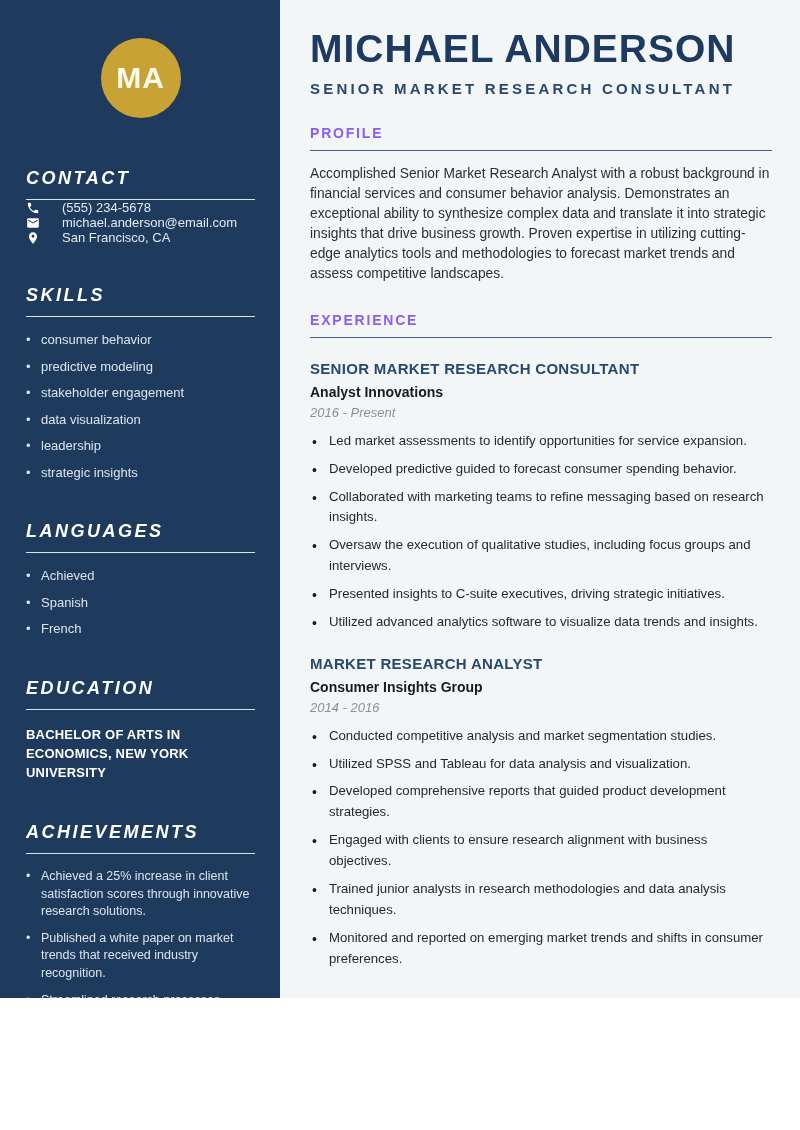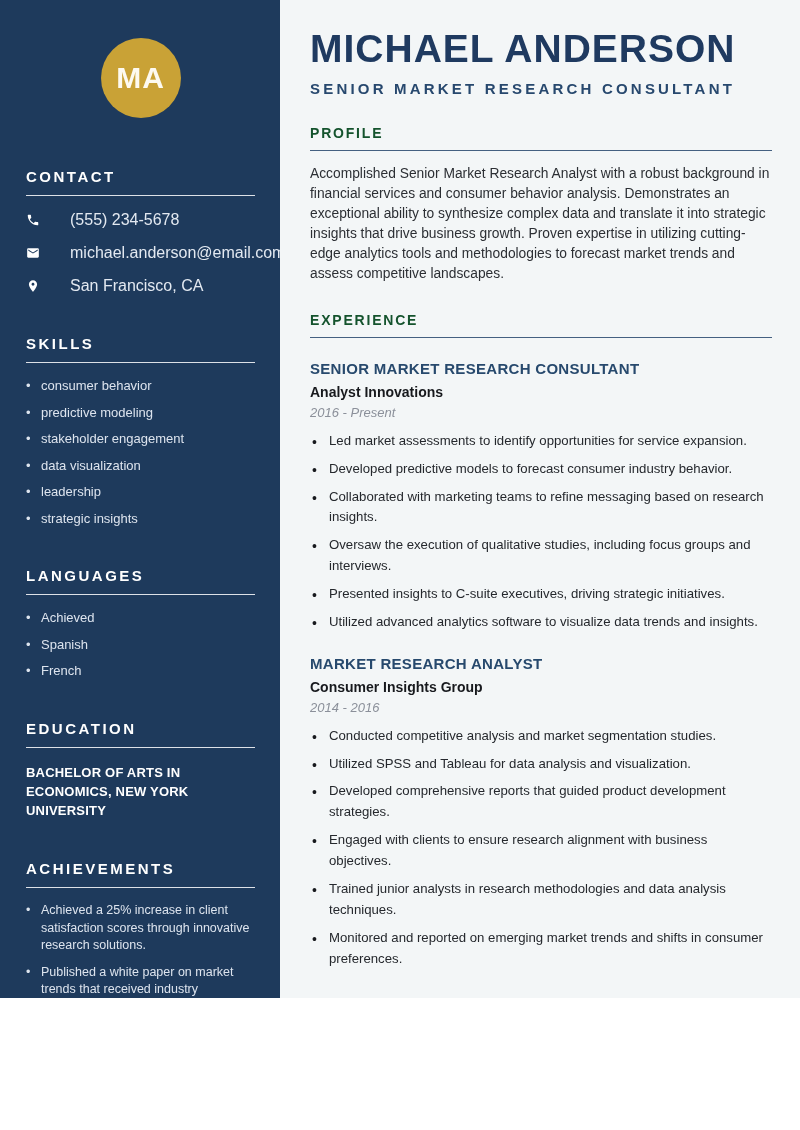--- a/index.html
+++ b/index.html
@@ -21,29 +21,29 @@
   .avatar {
     width:80px; height:80px; border-radius:50%;
     background:#c9a236;
     margin:0 auto 50px auto;
     display:flex; align-items:center; justify-content:center;
     font-size:30px; font-weight:bold; color:#fdfaf0; letter-spacing:1px;
   }
   .side-section { margin-top:40px; }
   .side-section:first-of-type { margin-top:0; }
   .side-heading {
-    font-size:15px; font-weight:bold; color:#ffffff;
+    font-size:18px; font-weight:bold; color:#ffffff;
     letter-spacing:2.5px;
     border-bottom:1px solid rgba(255,255,255,0.85);
     padding-bottom:10px;
+    font-style:italic;
   }
   .contact-row {
-    display:flex; align-items:center; gap:30px;
-    margin-top:15px;
-    font-size:16px; color:#e3e9f1;
+    display:flex; align-items:center; gap:22px;
+    font-size:13px; color:#e3e9f1;
   }
   .cicon { width:14px; height:14px; display:inline-flex; color:#ffffff; flex-shrink:0; }
   .cicon svg { width:14px; height:14px; }
   .side-list { list-style:none; margin-top:14px; }
   .side-list li {
     position:relative; padding-left:15px;
     font-size:13px; color:#dde4ee; margin-bottom:9px; line-height:1.35;
   }
   .side-list li::before {
     content:"•"; position:absolute; left:0; top:0; color:#dde4ee;
@@ -62,21 +62,21 @@
   }
   .name {
     font-size:39px; font-weight:bold; color:#1f3a60; letter-spacing:1px;
     line-height:1.1;
   }
   .job-subtitle {
     margin-top:9px;
     font-size:15px; font-weight:bold; color:#27486e; letter-spacing:3.2px;
   }
   .main-heading {
-    font-size:14px; font-weight:bold; color:#14532d; letter-spacing:1.8px;
+    font-size:14px; font-weight:bold; color:#8b5cf6; letter-spacing:1.8px;
     margin-top:28px;
   }
   .rule {
     border:none; border-top:1px solid #446081; margin-top:9px;
   }
   .profile-text {
     margin-top:13px;
     font-size:13.8px; line-height:20px; color:#2c2f34;
   }
   .job { margin-top:22px; }
@@ -182,21 +182,21 @@
 
     <div class="main-heading">EXPERIENCE</div>
     <hr class="rule">
 
     <section class="job">
       <div class="job-title">SENIOR MARKET RESEARCH CONSULTANT</div>
       <div class="company">Analyst Innovations</div>
       <div class="dates">2016 - Present</div>
       <ul class="main-list">
         <li>Led market assessments to identify opportunities for service expansion.</li>
-        <li>Developed predictive models to forecast consumer industry behavior.</li>
+        <li>Developed predictive guided to forecast consumer spending behavior.</li>
         <li>Collaborated with marketing teams to refine messaging based on research insights.</li>
         <li>Oversaw the execution of qualitative studies, including focus groups and interviews.</li>
         <li>Presented insights to C-suite executives, driving strategic initiatives.</li>
         <li>Utilized advanced analytics software to visualize data trends and insights.</li>
       </ul>
     </section>
 
     <section class="job">
       <div class="job-title">MARKET RESEARCH ANALYST</div>
       <div class="company">Consumer Insights Group</div>

